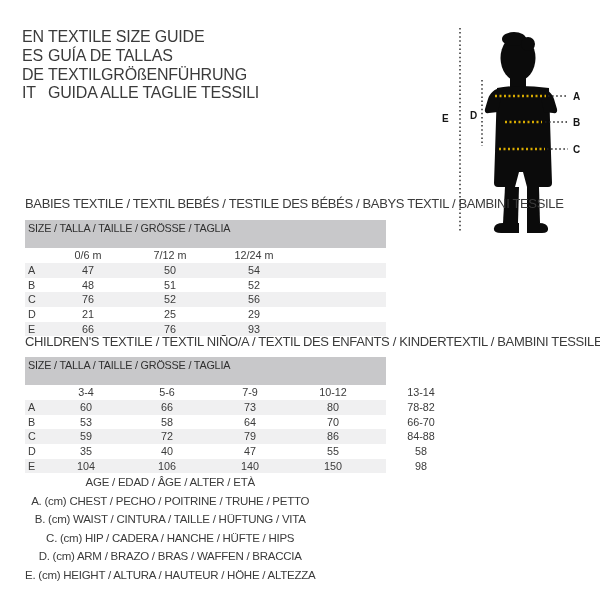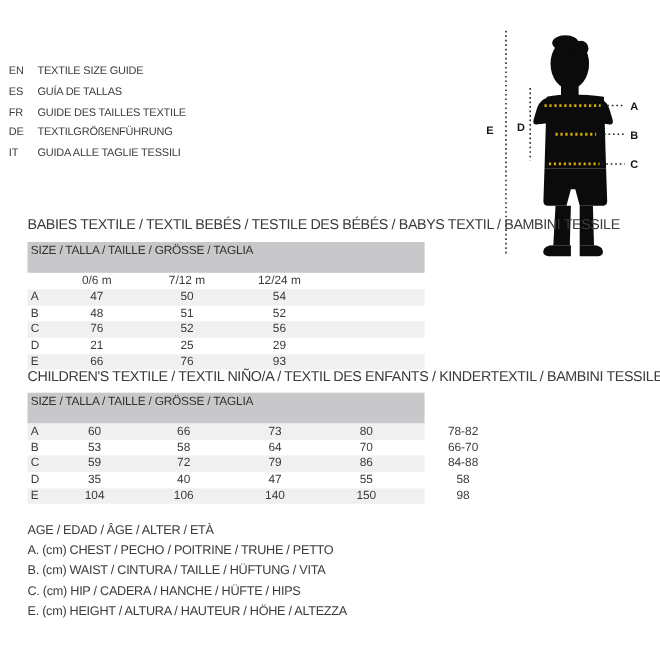--- a/index.html
+++ b/index.html
@@ -8,21 +8,21 @@
     --table-header-bg:#c8c8ca;
     --row-alt-bg:#f0f0f1;
     --text:#3b3b3b;
   }
   html,body{margin:0;padding:0;background:#fff;}
   .canvas{
     position:relative;width:600px;height:600px;background:#ffffff;overflow:hidden;
     font-family:"Liberation Sans","DejaVu Sans",sans-serif;color:var(--text);
   }
   
-  .lang-block{position:absolute;left:8px;top:28px;font-size:10px;line-height:18.8px;letter-spacing:-0.2px;margin-top:28px;}
+  .lang-block{position:absolute;left:22px;top:28px;font-size:16px;line-height:18.8px;letter-spacing:-0.2px;}
   .lang-code{display:inline-block;width:26px;}
   
   .figure{position:absolute;left:435px;top:20px;width:165px;height:220px;}
   .sil{fill:var(--silhouette);stroke:none;}
   .dotfine{stroke:#222;stroke-width:1.4;stroke-dasharray:1.5 2.6;fill:none;}
   .dotgold{stroke:var(--accent);stroke-width:2.6;stroke-dasharray:2 2.5;fill:none;}
   .fig-label{font-family:"Liberation Sans","DejaVu Sans",sans-serif;font-size:10px;font-weight:bold;fill:#161616;}
   
   .section-title{position:absolute;left:25px;font-size:13px;letter-spacing:-0.35px;white-space:nowrap;}
   #babies-title{top:196px;}
@@ -33,31 +33,30 @@
   #children-table{top:357px;}
   .size-bar{height:28px;line-height:16px;background:var(--table-header-bg);padding-left:3px;letter-spacing:-0.2px;color:#303030;}
   .trow{height:14.7px;line-height:14.7px;gap:15px;}
   .thead{height:15px;line-height:15px;}
   .grid-b{display:grid;grid-template-columns:15px 66px 68px 70px 1fr;}
   .grid-c{display:grid;grid-template-columns:13px 66px 66px 70px 66px 80px;}
   .cell{text-align:center;overflow:hidden;}
   .cell.lbl{text-align:left;padding-left:3px;}
   .alt{background:var(--row-alt-bg);}
   
-  .legend{position:absolute;left:25px;top:473px;font-size:11.5px;line-height:18.6px;letter-spacing:-0.25px;white-space:nowrap;}
+  .legend{position:absolute;left:25px;top:473px;font-size:11.5px;line-height:18.6px;letter-spacing:-0.25px;white-space:nowrap;text-align:center;}
 </style>
 </head>
 <body>
 
 <div class="canvas">
 
   <div class="lang-block">
     <div class="lang-row"><span class="lang-code">EN</span><span>TEXTILE SIZE GUIDE</span></div>
     <div class="lang-row"><span class="lang-code">ES</span><span>GUÍA DE TALLAS</span></div>
-    <div class="lang-row"><span class="lang-code">FR</span><span>GUIDE DES TAILLES TEXTILE</span></div>
     <div class="lang-row"><span class="lang-code">DE</span><span>TEXTILGRÖßENFÜHRUNG</span></div>
     <div class="lang-row"><span class="lang-code">IT</span><span>GUIDA ALLE TAGLIE TESSILI</span></div>
   </div>
 
   <svg class="figure" viewBox="0 0 165 220" xmlns="http://www.w3.org/2000/svg">
 
     <line class="dotfine" x1="25" y1="8" x2="25" y2="212"></line>
     <text class="fig-label" x="7" y="102">E</text>
 
     <line class="dotfine" x1="47" y1="60" x2="47" y2="126"></line>
@@ -134,20 +133,28 @@
       <span class="cell">66</span>
       <span class="cell">76</span>
       <span class="cell">93</span>
       <span class="cell"></span>
     </div>
   </div>
 
   <div id="children-title" class="section-title">CHILDREN'S TEXTILE / TEXTIL NIÑO/A / TEXTIL DES ENFANTS / KINDERTEXTIL / BAMBINI TESSILE</div>
   <div id="children-table" class="size-table">
     <div class="size-bar">SIZE / TALLA / TAILLE / GRÖSSE / TAGLIA</div>
+    <div class="trow thead grid-c">
+      <span class="cell lbl"></span>
+      <span class="cell">3-4</span>
+      <span class="cell">5-6</span>
+      <span class="cell">7-9</span>
+      <span class="cell">10-12</span>
+      <span class="cell">13-14</span>
+    </div>
     <div class="trow grid-c alt">
       <span class="cell lbl">A</span>
       <span class="cell">60</span>
       <span class="cell">66</span>
       <span class="cell">73</span>
       <span class="cell">80</span>
       <span class="cell">78-82</span>
     </div>
     <div class="trow grid-c">
       <span class="cell lbl">B</span>
@@ -181,16 +188,17 @@
       <span class="cell">150</span>
       <span class="cell">98</span>
     </div>
   </div>
 
   <div class="legend">
     <div>AGE / EDAD / ÂGE / ALTER / ETÀ</div>
     <div>A. (cm) CHEST / PECHO / POITRINE / TRUHE / PETTO</div>
     <div>B. (cm) WAIST / CINTURA / TAILLE / HÜFTUNG / VITA</div>
     <div>C. (cm) HIP / CADERA / HANCHE / HÜFTE / HIPS</div>
+    <div>D. (cm) ARM / BRAZO / BRAS / WAFFEN / BRACCIA</div>
     <div>E. (cm) HEIGHT / ALTURA / HAUTEUR / HÖHE / ALTEZZA</div>
   </div>
 
 </div>
 
 </body></html>

